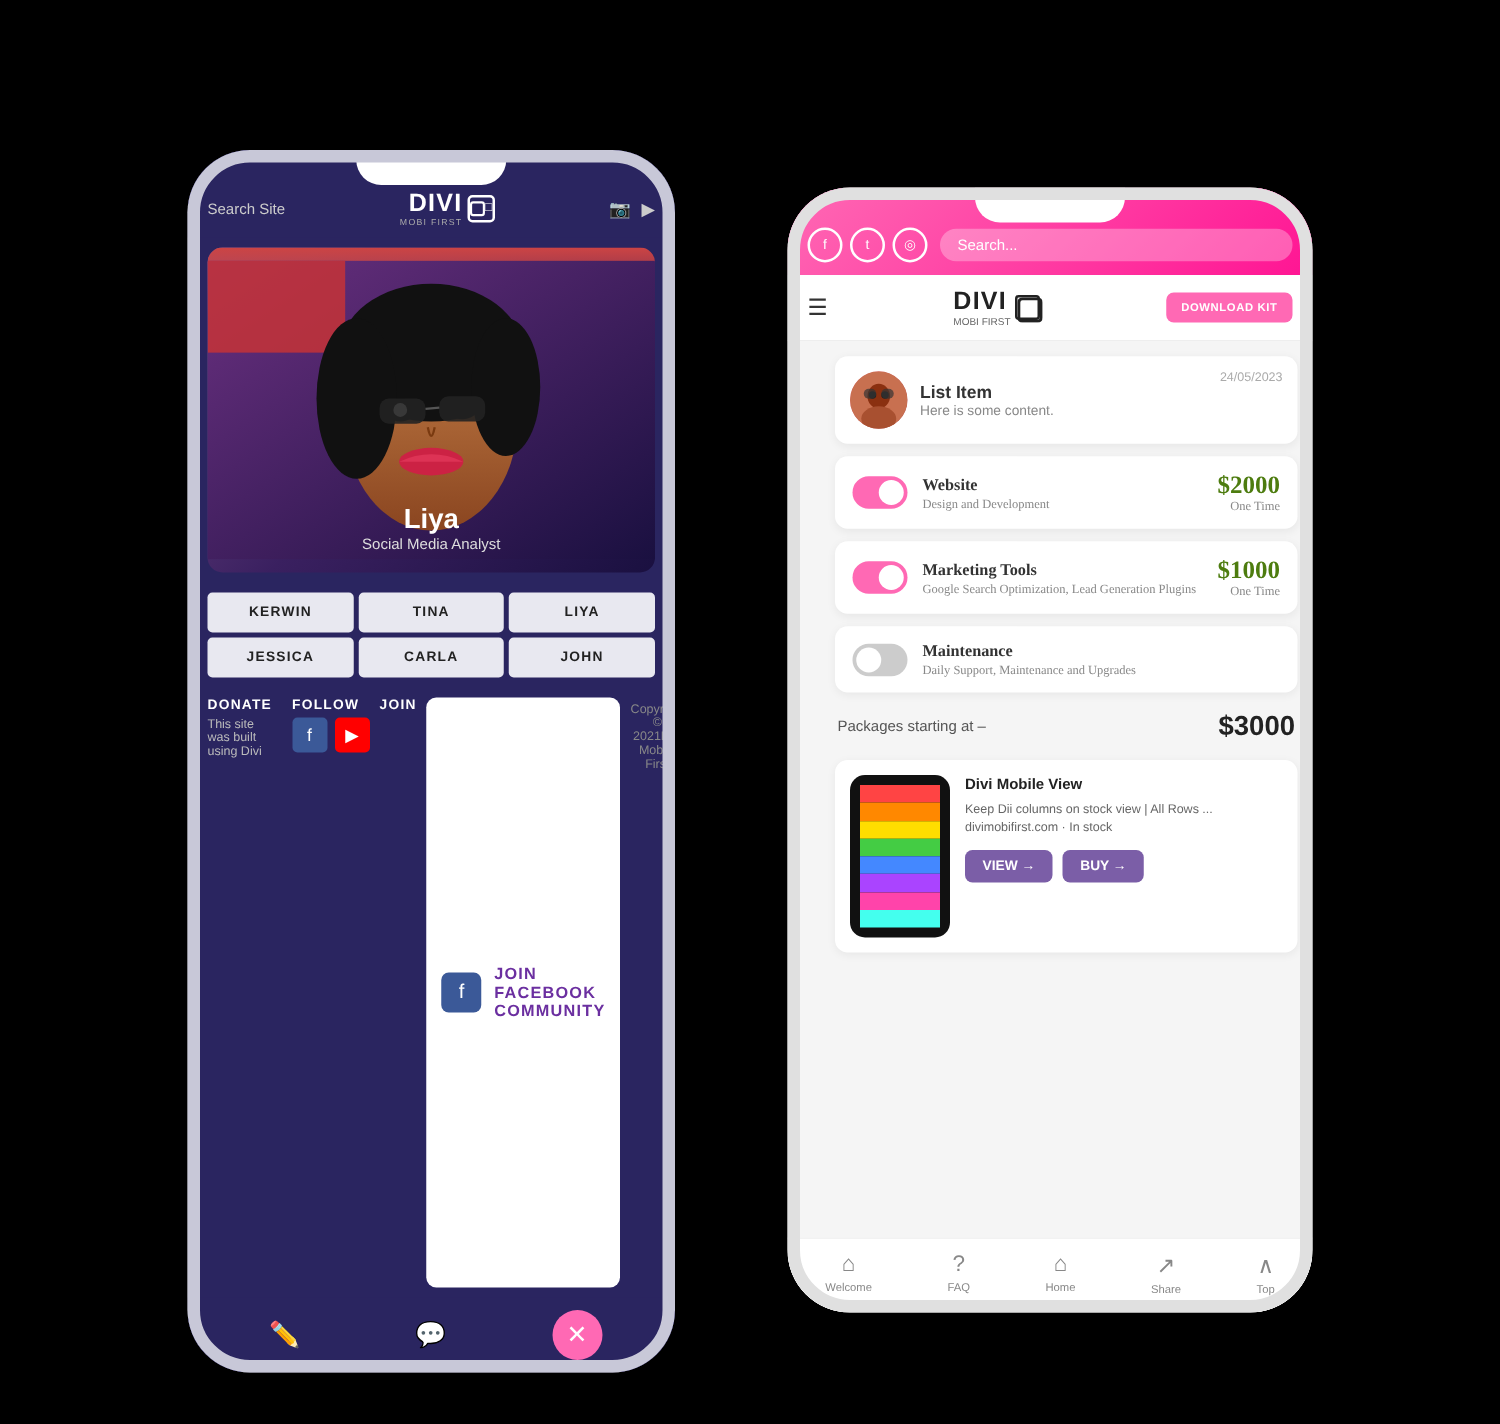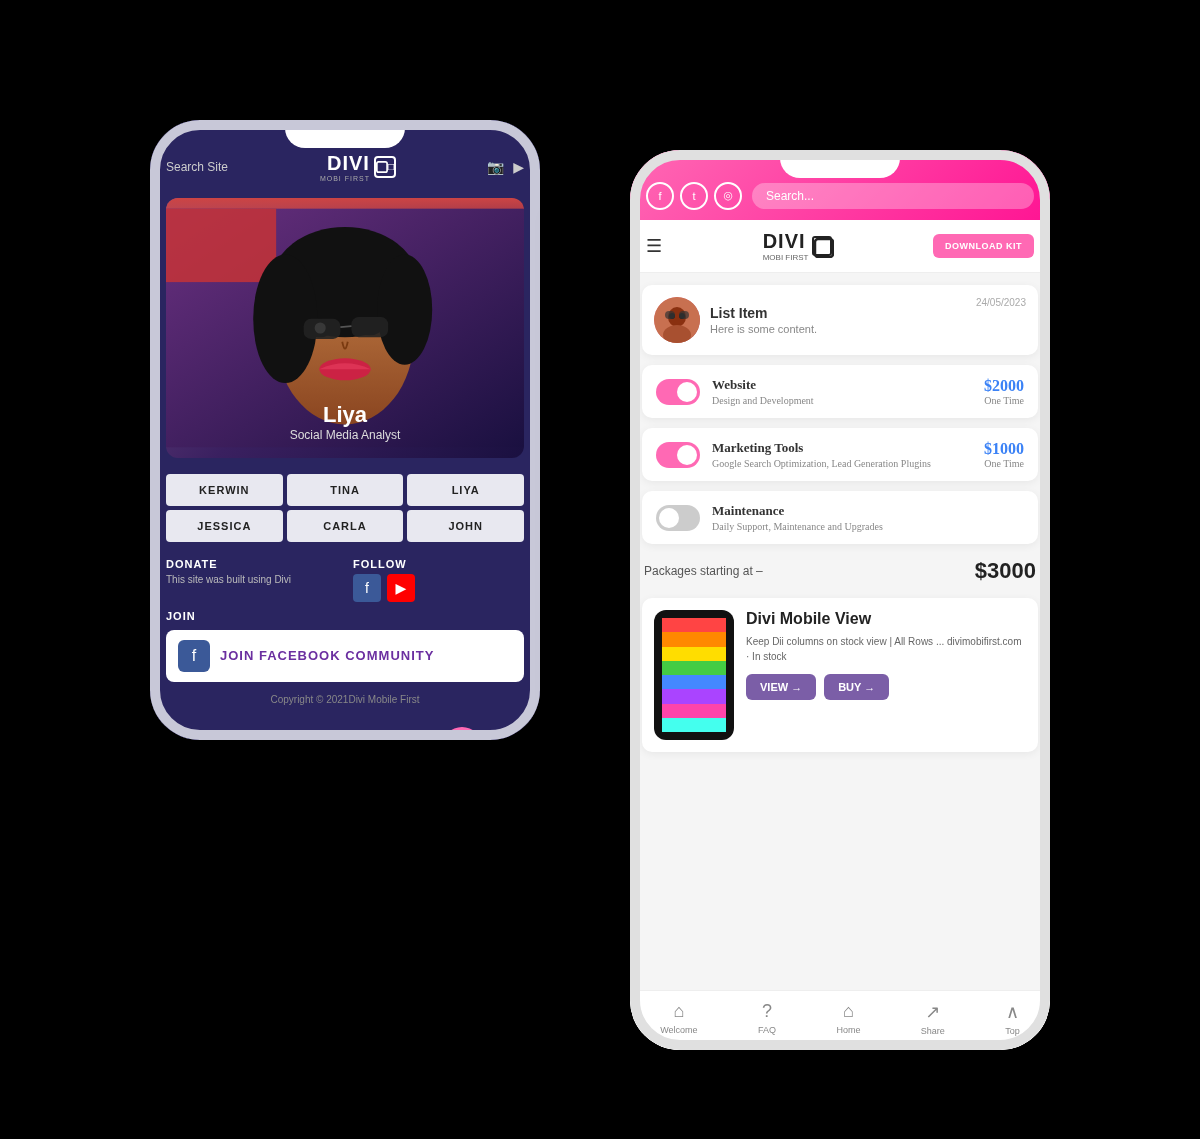--- a/index.html
+++ b/index.html
@@ -50,21 +50,21 @@
       width: 120px;
       height: 28px;
       background: #fff;
       border-radius: 0 0 20px 20px;
       z-index: 50;
     }
 
     
     .phone1 {
       width: 390px;
-      height: 620px;
+      height: 978px;
       top: 50px;
       left: 0;
       z-index: 1;
     }
     .phone1 .phone-border { border-color: #c8c8d8; }
     .phone1-screen {
       width: 100%;
       height: 100%;
       background: #2a2560;
       display: flex;
@@ -168,21 +168,21 @@
       padding: 10px 16px;
       border-radius: 4px;
       letter-spacing: 1px;
     }
 
     
     .p1-bottom {
       padding: 8px 16px;
       flex: 1;
       display: flex;
-      flex-direction: column;
+      flex-direction: row;
       gap: 8px;
     }
     .p1-donate-follow {
       display: flex;
       gap: 16px;
       color: #fff;
     }
     .p1-donate { flex: 1; }
     .p1-donate-title, .p1-follow-title {
       font-size: 11px;
@@ -363,20 +363,21 @@
     }
 
     
     .p2-content {
       flex: 1;
       overflow: hidden;
       padding: 12px;
       display: flex;
       flex-direction: column;
       gap: 10px;
+      margin-left: 26px;
     }
 
     
     .p2-card {
       background: #fff;
       border-radius: 10px;
       padding: 12px;
       box-shadow: 0 2px 8px rgba(0,0,0,0.06);
     }
     .p2-list-item {
@@ -457,23 +458,23 @@
     }
     .p2-toggle-desc {
       font-size: 10px;
       color: #888;
       margin-top: 2px;
     }
     .p2-toggle-price {
       text-align: right;
     }
     .p2-price-amount {
-      font-size: 16px;
+      font-size: 20px;
       font-weight: 900;
-      color: #3b82f6;
+      color: #4d7c0f;
     }
     .p2-price-type {
       font-size: 10px;
       color: #888;
     }
 
     
     .p2-packages {
       display: flex;
       align-items: center;
@@ -509,21 +510,21 @@
       background: #111;
       display: flex;
       align-items: stretch;
       flex-direction: column;
     }
     .color-stripe {
       flex: 1;
     }
     .p2-product-info { flex: 1; }
     .p2-product-title {
-      font-size: 16px;
+      font-size: 12px;
       font-weight: 700;
       color: #222;
       margin-bottom: 6px;
     }
     .p2-product-desc {
       font-size: 10px;
       color: #666;
       line-height: 1.5;
       margin-bottom: 10px;
     }

